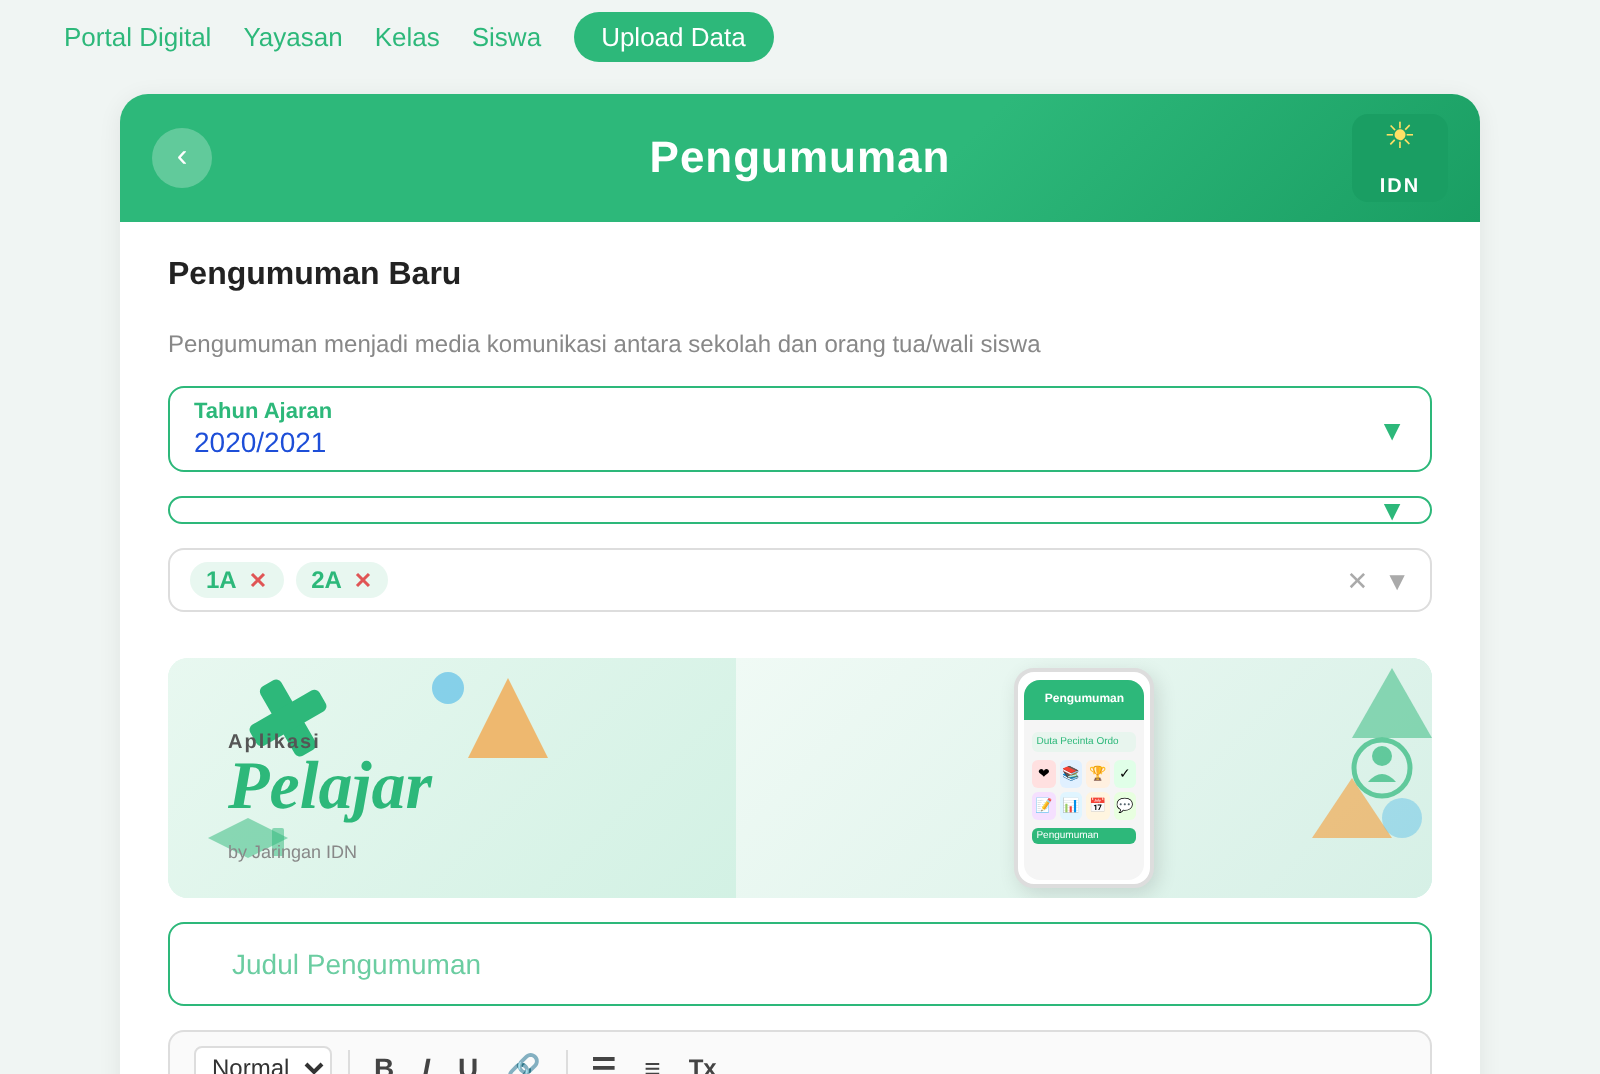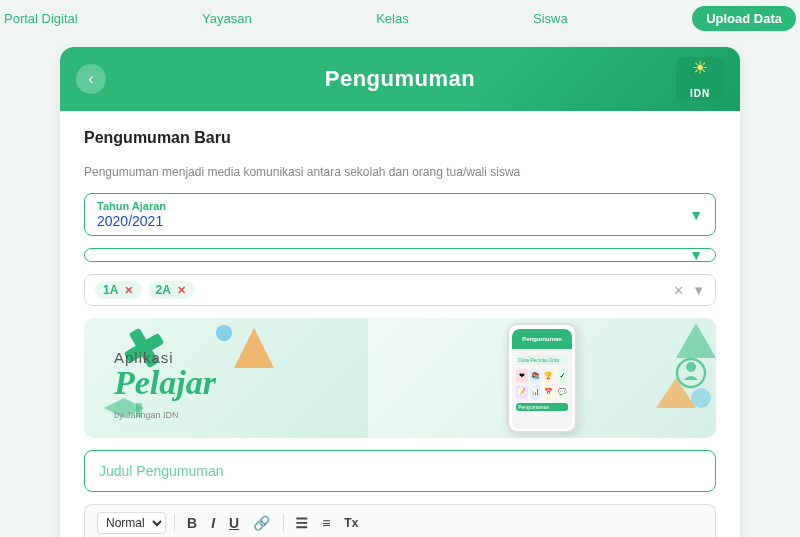--- a/index.html
+++ b/index.html
@@ -8,40 +8,40 @@
       font-family: 'Segoe UI', Arial, sans-serif;
       font-size: 14px;
       min-height: 537px;
       width: 800px;
     }
 
     
     .topnav {
       display: flex;
       align-items: center;
-      justify-content: space-between;
-      padding: 6px 4px;
+      justify-content: flex-start;
+      padding: 6px 32px;
       background: #f0f5f3;
       gap: 16px;
     }
     .topnav-link {
       color: #2db87a;
       font-size: 13px;
       cursor: pointer;
       text-decoration: none;
     }
     .upload-btn {
       background: #2db87a;
       color: #fff;
       border: none;
       border-radius: 20px;
       padding: 5px 14px;
       font-size: 13px;
       cursor: pointer;
-      font-weight: 700;
+      font-weight: 400;
     }
 
     
     .main-card {
       background: #fff;
       border-radius: 14px;
       margin: 10px 60px 16px 60px;
       padding-bottom: 16px;
       box-shadow: 0 2px 12px rgba(0,0,0,0.07);
     }
@@ -152,21 +152,21 @@
       font-size: 14px;
     }
 
     
     .tag-row {
       display: flex;
       align-items: center;
       border: 1.5px solid #ddd;
       border-radius: 8px;
       padding: 6px 10px;
-      margin-bottom: 12px;
+      margin-bottom: 23px;
       background: #fff;
       gap: 6px;
     }
     .tag {
       display: flex;
       align-items: center;
       background: #e8f7f0;
       color: #2db87a;
       border-radius: 12px;
       padding: 2px 8px 2px 8px;
@@ -269,21 +269,21 @@
       display: flex;
       align-items: center;
       justify-content: center;
       font-size: 7px;
     }
 
     
     .title-input {
       border: 1.5px solid #2db87a;
       border-radius: 8px;
-      padding: 12px 14px;
+      padding: 12px 31px;
       width: 100%;
       font-size: 14px;
       color: #2db87a;
       margin-bottom: 12px;
       outline: none;
       background: #fff;
     }
     .title-input::placeholder {
       color: #2db87a;
       opacity: 0.7;
@@ -396,21 +396,21 @@
 
           <polygon points="170,10 190,50 150,50" fill="#f59e3a" opacity="0.7"></polygon>
 
           <circle cx="140" cy="15" r="8" fill="#4ab8e8" opacity="0.6"></circle>
 
           <polygon points="20,90 40,80 60,90 40,100" fill="#2db87a" opacity="0.5"></polygon>
           <rect x="52" y="85" width="6" height="14" fill="#2db87a" opacity="0.5" rx="1"></rect>
         </svg>
 
         <div style="position:absolute; left:30px; bottom:18px; z-index:3;">
-          <div style="font-size:15px; color:#555; letter-spacing:1px;">Aplikasi</div>
+          <div style="font-size:10px; color:#555; letter-spacing:1px;font-weight:bold;">Aplikasi</div>
           <div style="font-size:34px; font-weight:700; color:#2db87a; font-style:italic; line-height:1; font-family:Georgia,serif;">Pelajar</div>
           <div style="font-size:9px; color:#888; margin-top:10px;">by Jaringan IDN</div>
         </div>
       </div>
 
       <div class="img-phone-area">
 
         <svg width="200" height="120" style="position:absolute;right:0;top:0;">
           <polygon points="180,5 200,40 160,40" fill="#2db87a" opacity="0.5"></polygon>
           <polygon points="140,90 160,60 180,90" fill="#f59e3a" opacity="0.6"></polygon>

